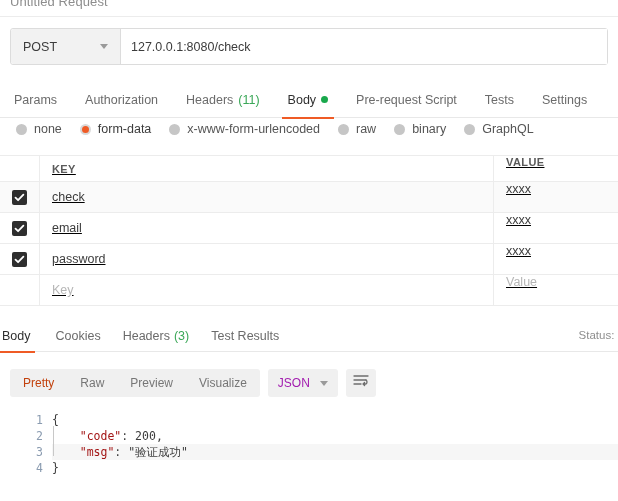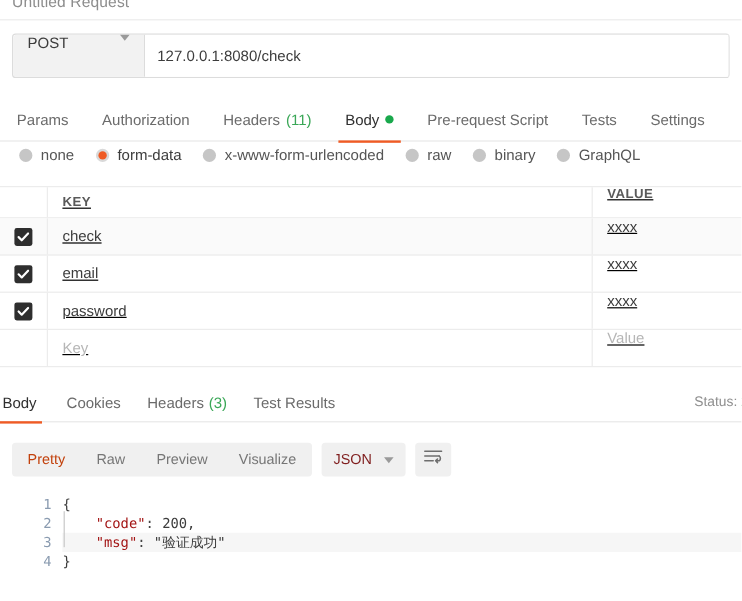--- a/index.html
+++ b/index.html
@@ -21,21 +21,21 @@
     position:absolute; left:0; top:16px; width:618px; height:1px; background:#ececec;
   }
 
   
   .urlbar {
     position:absolute; left:10px; top:28px; width:598px; height:37px;
     border:1px solid #dcdcdc; border-radius:3px; background:#fff;
     display:flex; align-items:stretch;
   }
   .method {
-    width:110px; display:flex; align-items:flex-start; justify-content:space-between;
+    width:110px; display:flex; align-items:center; justify-content:space-between;
     padding:0 12px; background:#f2f2f2; border-right:1px solid #dcdcdc;
     border-radius:3px 0 0 3px; cursor:pointer;
   }
   .method-label { font-size:12.5px; color:#3c3c3c; }
   .caret {
     width:0; height:0; border-left:4px solid transparent; border-right:4px solid transparent;
     border-top:5px solid #9a9a9a;
   }
   .url-input {
     flex:1; display:flex; align-items:center; padding:0 10px;
@@ -144,21 +144,21 @@
   }
   .seg {
     height:28px; display:flex; align-items:center; padding:0 13px;
     font-size:12px; color:#767676; cursor:pointer; white-space:nowrap;
   }
   .seg.active { color:#c2410c; }
   .fmt {
     display:flex; align-items:center; gap:10px; height:28px; padding:0 10px;
     background:#f0f0f0; border-radius:3px; cursor:pointer;
   }
-  .fmt-label { font-size:12px; color:#7f1d1d; }
+  .fmt-label { font-size:12px; color:#a21caf; }
   .wrapbtn {
     width:30px; height:28px; background:#f0f0f0; border-radius:3px;
     display:flex; align-items:center; justify-content:center; cursor:pointer;
   }
 
   
   .code {
     position:absolute; left:0; top:406px; width:618px; height:95px;
     display:flex; font-family:"DejaVu Sans Mono", monospace; font-size:11.5px;
   }

